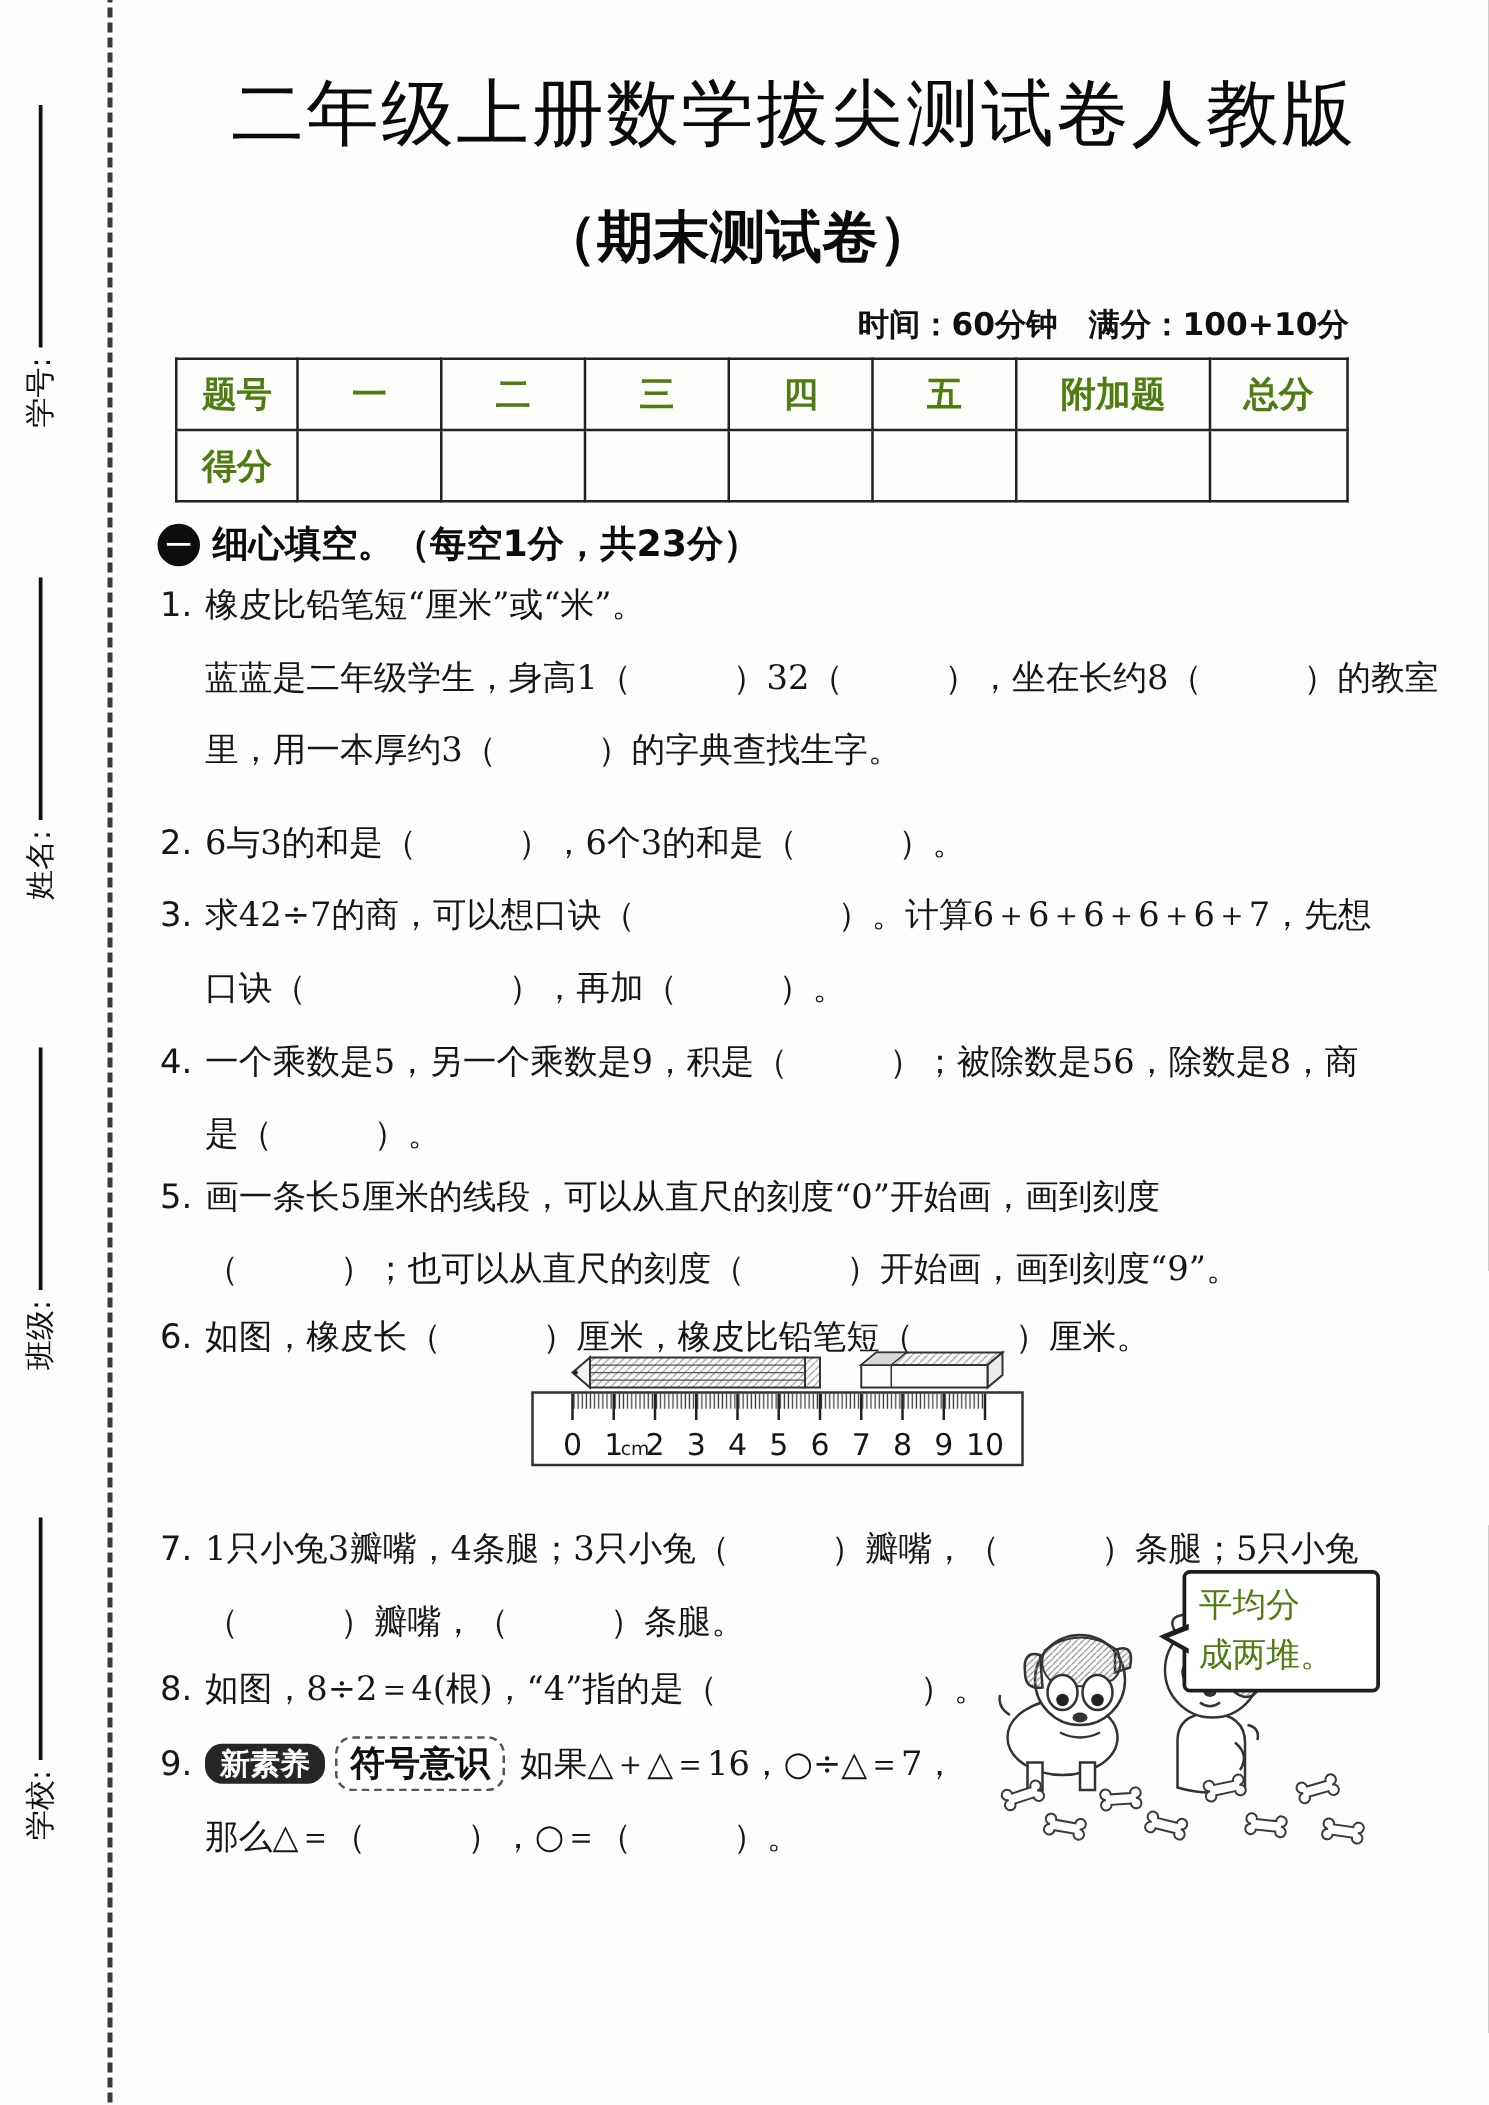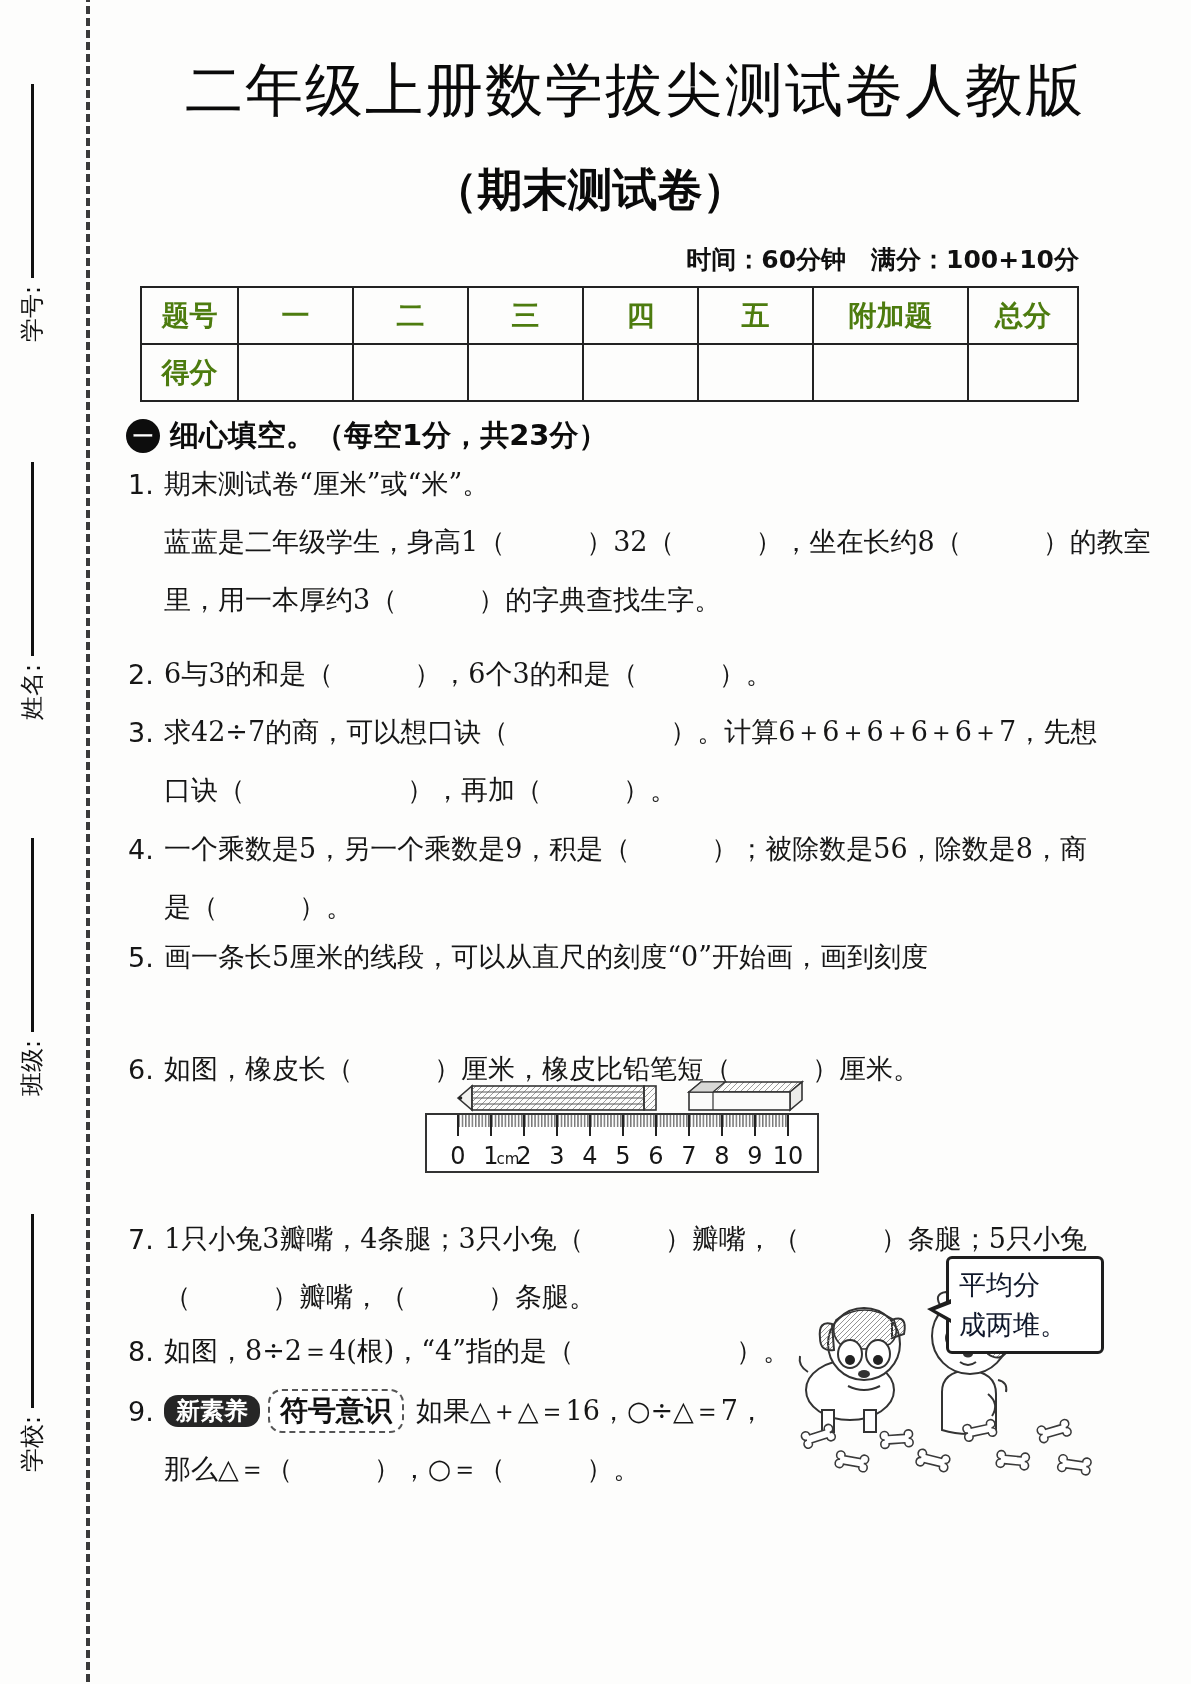--- a/index.html
+++ b/index.html
@@ -30,21 +30,21 @@
   .q-num{width:36px;flex:0 0 auto;font-family:"DejaVu Sans","Liberation Sans",sans-serif;}
   .badge-dark{display:inline-flex;align-items:center;justify-content:center;background:#262626;color:#fff;
               border-radius:14px;padding:0 12px;font-size:24px;font-weight:700;margin-right:8px;
               font-family:"DejaVu Sans","Liberation Sans",sans-serif;}
   .badge-outline{display:inline-flex;align-items:center;justify-content:center;border:2px dashed #555;color:#111;
                  border-radius:14px;padding:1px 10px;font-size:28px;font-weight:600;margin-right:12px;
                  font-family:"DejaVu Sans","Liberation Sans",sans-serif;background:#fff;}
   .figure-ruler{position:absolute;left:418px;top:1078px;}
   .figure-dogs{position:absolute;left:792px;top:1262px;}
   .bubble{position:absolute;left:946px;top:1256px;width:132px;border:3px solid #1e1e1e;border-radius:6px;
-          background:#fff;padding:6px 10px;font-size:27px;line-height:40px;color:#0f172a;}
+          background:#fff;padding:6px 10px;font-size:27px;line-height:40px;color:#4d7c0f;}
   .bubble:before{content:"";position:absolute;left:-22px;top:40px;width:0;height:0;
                  border-top:10px solid transparent;border-bottom:14px solid transparent;border-right:24px solid #1e1e1e;}
   .bubble:after{content:"";position:absolute;left:-14px;top:44px;width:0;height:0;
                 border-top:7px solid transparent;border-bottom:10px solid transparent;border-right:18px solid #fff;}
   .footer{position:absolute;left:0;top:1608px;width:100%;text-align:center;font-size:24px;color:#101010;
           font-family:"DejaVu Sans","Liberation Sans",sans-serif;}
   svg text{font-family:"DejaVu Sans","Liberation Sans",sans-serif;fill:#161616;}
 </style>
 </head>
 <body>
@@ -110,21 +110,21 @@
     </table>
 
   <div class="sec-head">
     <span class="sec-badge">一</span>
     <span>细心填空。（每空1分，共23分）</span>
   </div>
 
   <div class="q" style="top:455px">
     <div class="q-line">
         <span class="q-num">1.</span>
-        <span>期末测试卷“厘米”或“米”。</span>
+        <span>橡皮比铅笔短“厘米”或“米”。</span>
       </div>
     <div class="q-line indent">
         <span>蓝蓝是二年级学生，身高1（　　　）32（　　　），坐在长约8（　　　）的教室</span>
       </div>
     <div class="q-line indent">
         <span>里，用一本厚约3（　　　）的字典查找生字。</span>
       </div>
   </div>
 
   <div class="q" style="top:645px">
@@ -151,20 +151,23 @@
       </div>
     <div class="q-line indent">
         <span>是（　　　）。</span>
       </div>
   </div>
 
   <div class="q" style="top:928px">
     <div class="q-line">
         <span class="q-num">5.</span>
         <span>画一条长5厘米的线段，可以从直尺的刻度“0”开始画，画到刻度</span>
+      </div>
+    <div class="q-line indent">
+        <span>（　　　）；也可以从直尺的刻度（　　　）开始画，画到刻度“9”。</span>
       </div>
   </div>
 
   <div class="q" style="top:1040px">
     <div class="q-line">
         <span class="q-num">6.</span>
         <span>如图，橡皮长（　　　）厘米，橡皮比铅笔短（　　　）厘米。</span>
       </div>
   </div>
 

